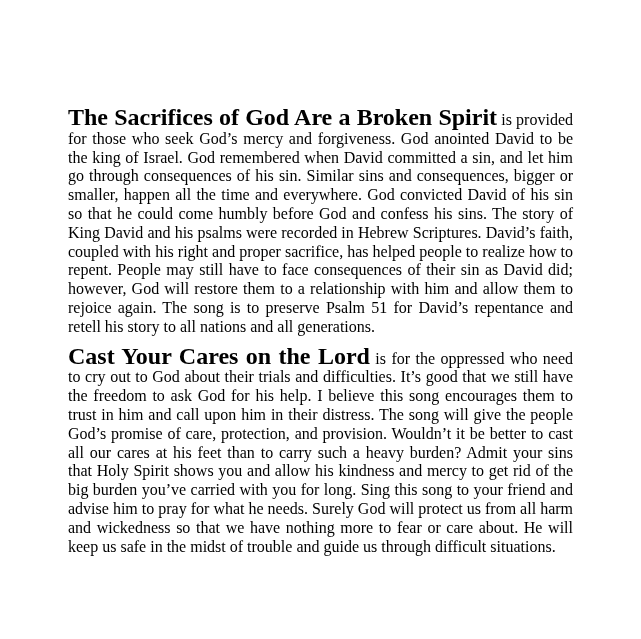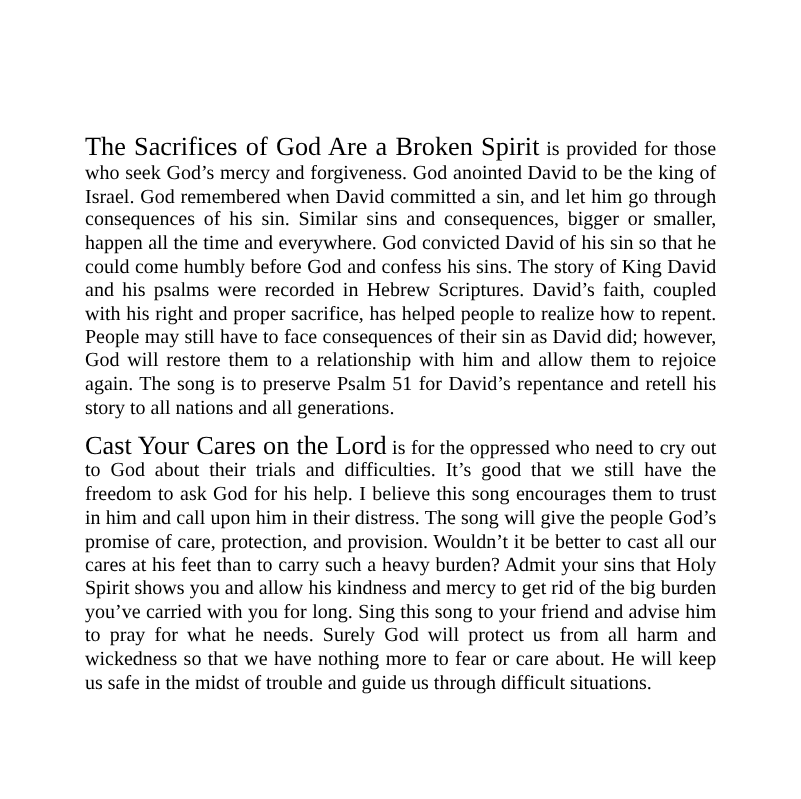--- a/index.html
+++ b/index.html
@@ -21,22 +21,22 @@
     top: 108px;
     width: 505px;
   }
   .para {
     font-size: 16px;
     line-height: 18.8px;
     text-align: justify;
     margin: 0 0 10px 0;
   }
   .run-in-title {
-    font-weight: normal;
-    font-size: 21px;
+    font-weight: bold;
+    font-size: 24px;
   }
 </style>
 </head>
 <body>
 
 <main class="page">
 
   <p class="para"><span class="run-in-title">The Sacrifices of God Are a Broken Spirit</span><span> is provided for those who seek God’s mercy and forgiveness. God anointed David to be the king of Israel. God remembered when David committed a sin, and let him go through consequences of his sin. Similar sins and consequences, bigger or smaller, happen all the time and everywhere. God convicted David of his sin so that he could come humbly before God and confess his sins. The story of King David and his psalms were recorded in Hebrew Scriptures. David’s faith, coupled with his right and proper sacrifice, has helped people to realize how to repent. People may still have to face consequences of their sin as David did; however, God will restore them to a relationship with him and allow them to rejoice again. The song is to preserve Psalm 51 for David’s repentance and retell his story to all nations and all generations.</span></p>
 
   <p class="para"><span class="run-in-title">Cast Your Cares on the Lord</span><span> is for the oppressed who need to cry out to God about their trials and difficulties. It’s good that we still have the freedom to ask God for his help. I believe this song encourages them to trust in him and call upon him in their distress. The song will give the people God’s promise of care, protection, and provision. Wouldn’t it be better to cast all our cares at his feet than to carry such a heavy burden? Admit your sins that Holy Spirit shows you and allow his kindness and mercy to get rid of the big burden you’ve carried with you for long. Sing this song to your friend and advise him to pray for what he needs. Surely God will protect us from all harm and wickedness so that we have nothing more to fear or care about. He will keep us safe in the midst of trouble and guide us through difficult situations.</span></p>

